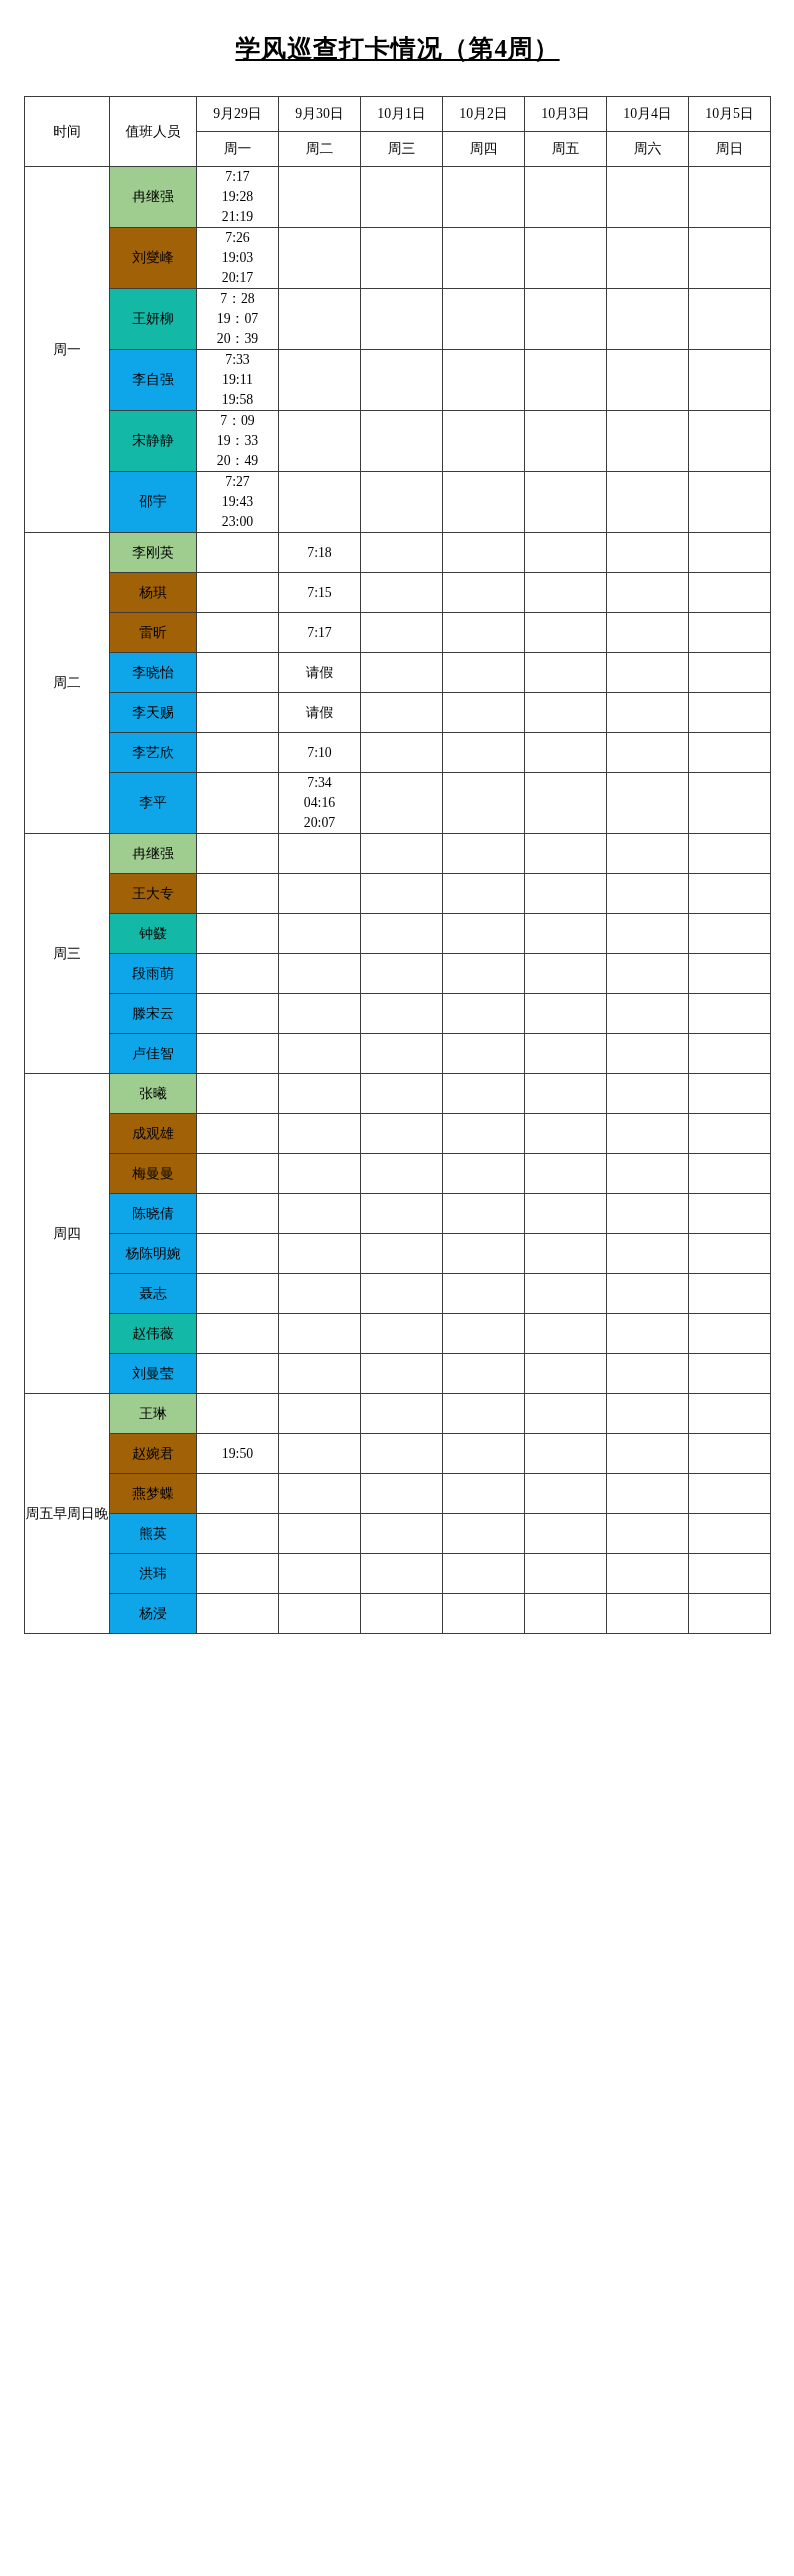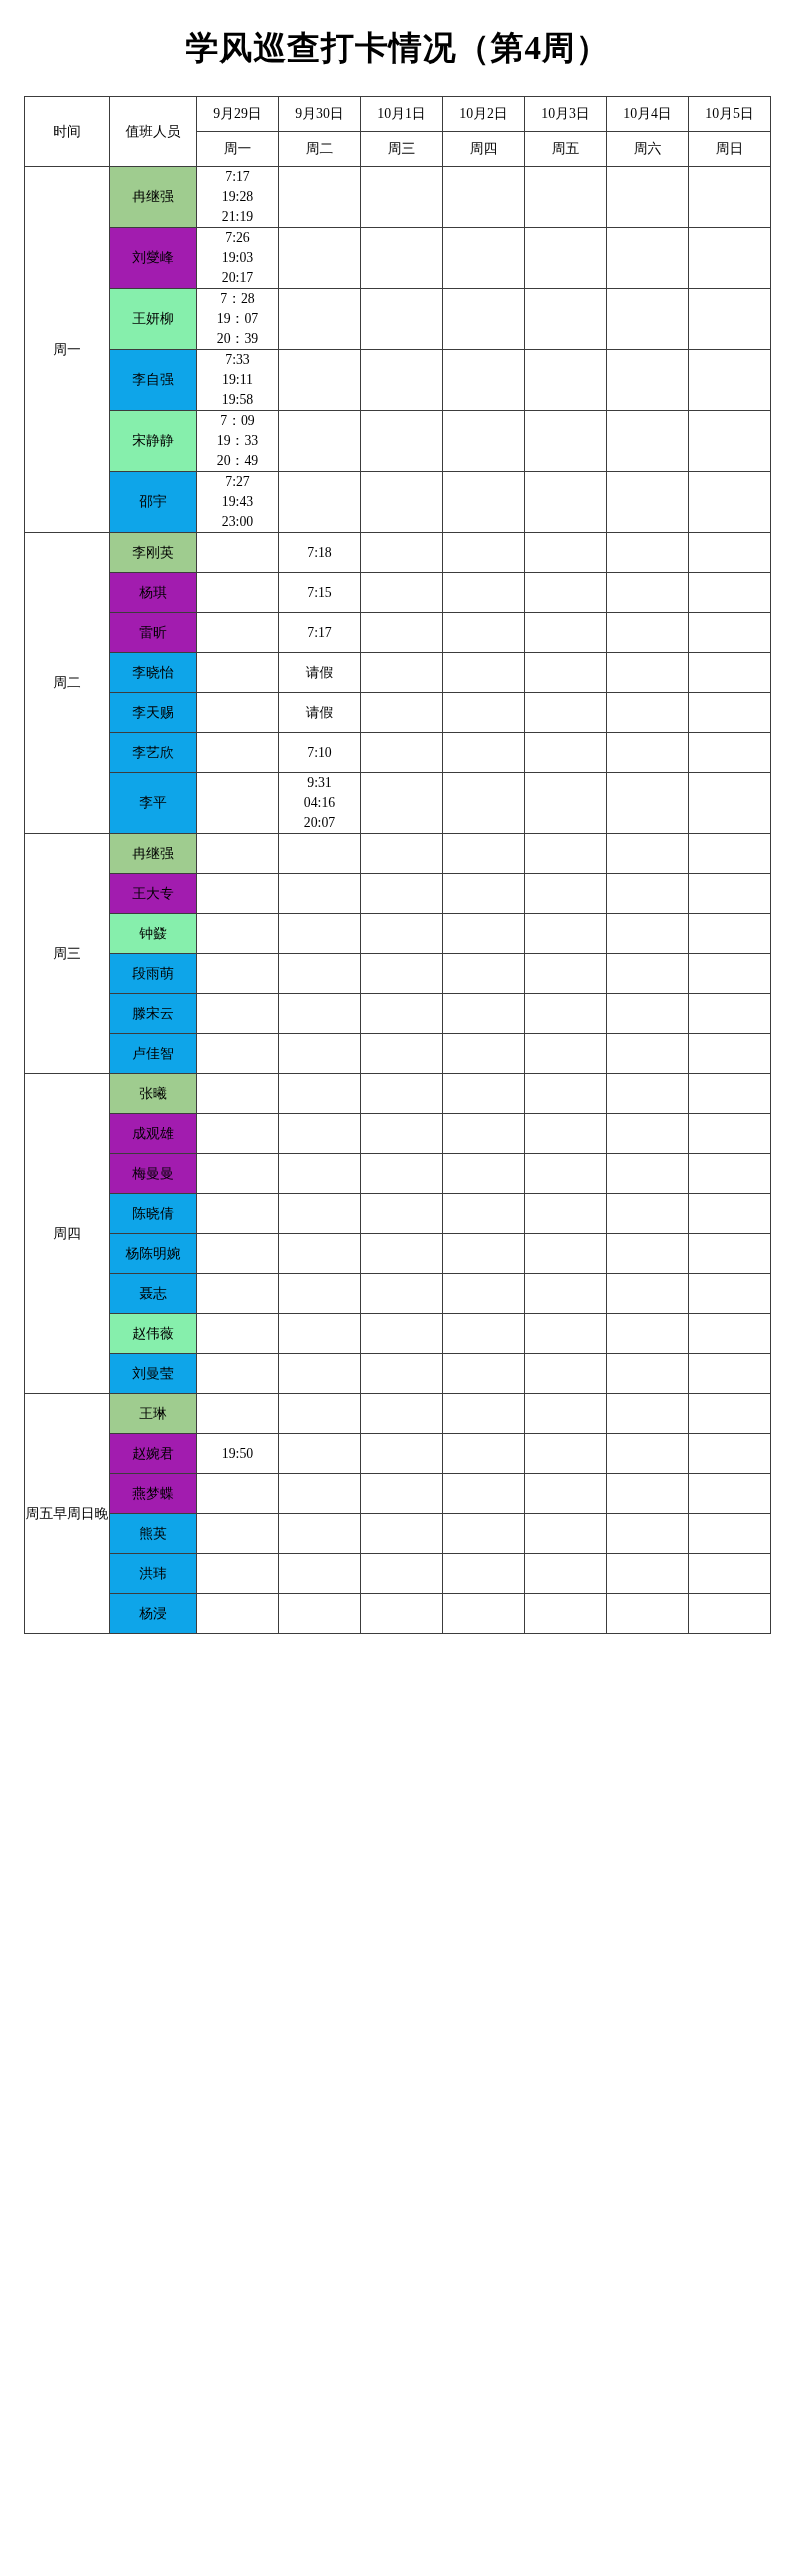--- a/index.html
+++ b/index.html
@@ -17,24 +17,25 @@
     box-sizing: border-box;
     padding: 0;
   }
   .title-wrap {
     height: 96px;
     display: flex;
     align-items: center;
     justify-content: center;
   }
   .title {
-    font-size: 33px;
+    font-size: 25px;
     font-weight: bold;
     letter-spacing: 0.9px;
     font-family: "Liberation Serif", "DejaVu Serif", serif;
+    text-decoration: underline;
   }
   table.sheet {
     border-collapse: collapse;
     width: 745px;
     margin: 0 auto;
     table-layout: fixed;
   }
   table.sheet td, table.sheet th {
     border: 0.9px solid #3c3c3c;
     text-align: center;
@@ -72,22 +73,22 @@
     font-size: 13px;
     line-height: 1.42;
     font-family: "Liberation Serif", "DejaVu Serif", serif;
   }
   td.times .tline { display: block; }
   td.single {
     font-size: 13.8px;
   }
   
   .fill-green  { background: #9fcc8f; margin-top: 24px; }
-  .fill-cyan   { background: #a21caf; }
-  .fill-yellow { background: #86efac; }
+  .fill-cyan   { background: #a16207; }
+  .fill-yellow { background: #14b8a6; }
   .fill-none   { background: #0ea5e9; }
   .thickrow td { border-top: 1.8px solid #2b2b2b; }
   .sheet { border: 1.8px solid #2b2b2b; }
 </style>
 </head>
 <body>
 
 <div class="page">
 
   <div class="title-wrap">
@@ -272,21 +273,21 @@
           <td></td>
           <td></td>
           <td></td>
           <td></td>
           <td></td>
         </tr>
         <tr>
           <td class="person fill-none">李平</td>
           <td></td>
           <td class="times">
-            <span class="tline">9:31</span>
+            <span class="tline">7:34</span>
             <span class="tline">04:16</span>
             <span class="tline">20:07</span>
           </td>
           <td></td>
           <td></td>
           <td></td>
           <td></td>
           <td></td>
         </tr>
         <tr class="thickrow">

